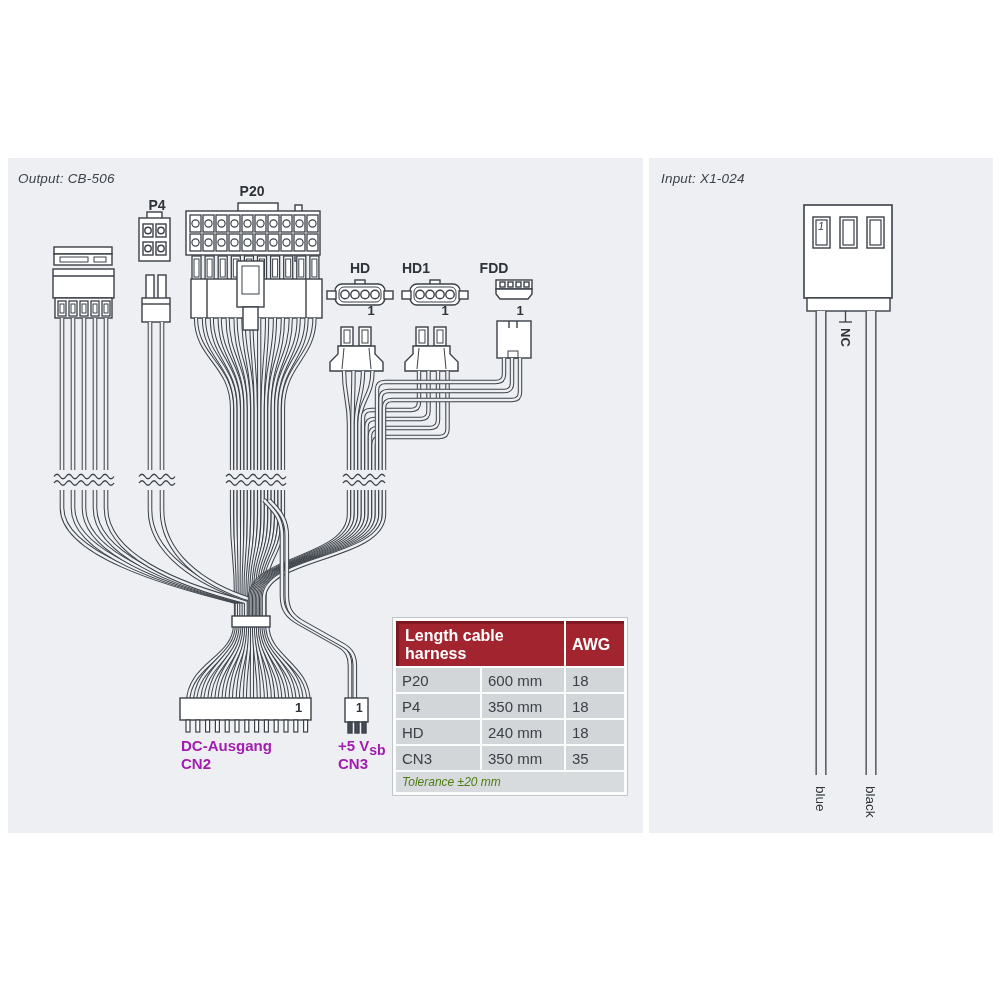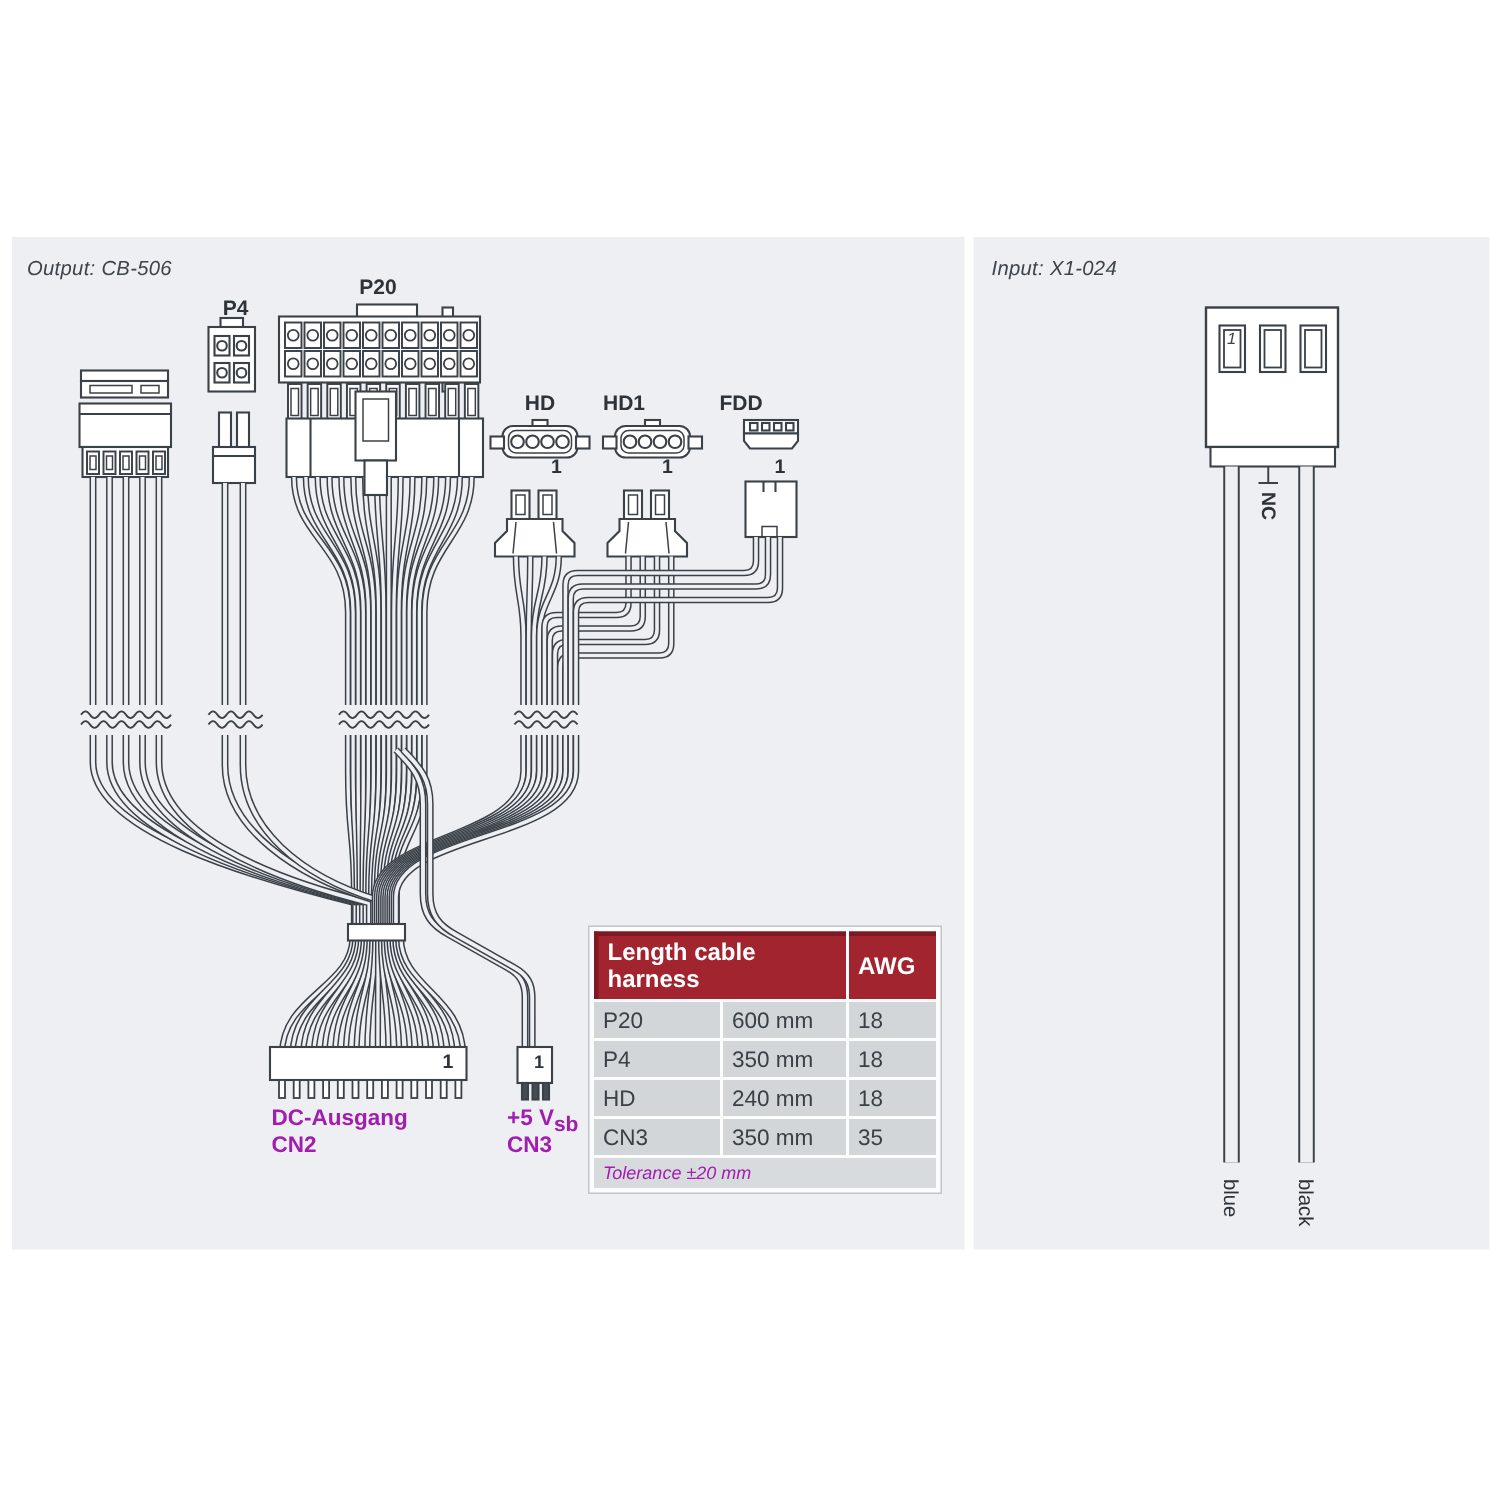--- a/index.html
+++ b/index.html
@@ -33,21 +33,21 @@
   .harness-table th{
     background:var(--hdr-bg,#a1242f);color:#fff;font-size:16px;font-weight:bold;
     text-align:left;padding:3px 6px;border-top:3px solid var(--hdr-accent,#7e1822);
   }
   .harness-table th.main{border-left:3px solid var(--hdr-accent,#7e1822);}
   .harness-table td{
     background:var(--row-bg,#d2d6d9);color:#3a4046;font-size:15px;padding:2px 6px;height:20px;
     overflow:hidden;white-space:nowrap;
   }
   .harness-table tfoot td{
-    background:#d8dbde;font-style:italic;font-size:12px;color:#a21caf;padding:3px 6px;height:14px;
+    background:#d8dbde;font-style:italic;font-size:12px;color:#4d7c0f;padding:3px 6px;height:14px;
   }
 </style>
 </head>
 <body>
 
 <div id="left-panel" class="panel">
   <svg id="left-svg" width="635" height="675" viewBox="0 0 635 675">
 
     <g id="left-under" stroke="#3b4148" fill="#ffffff" stroke-width="1.4">
       <g>

